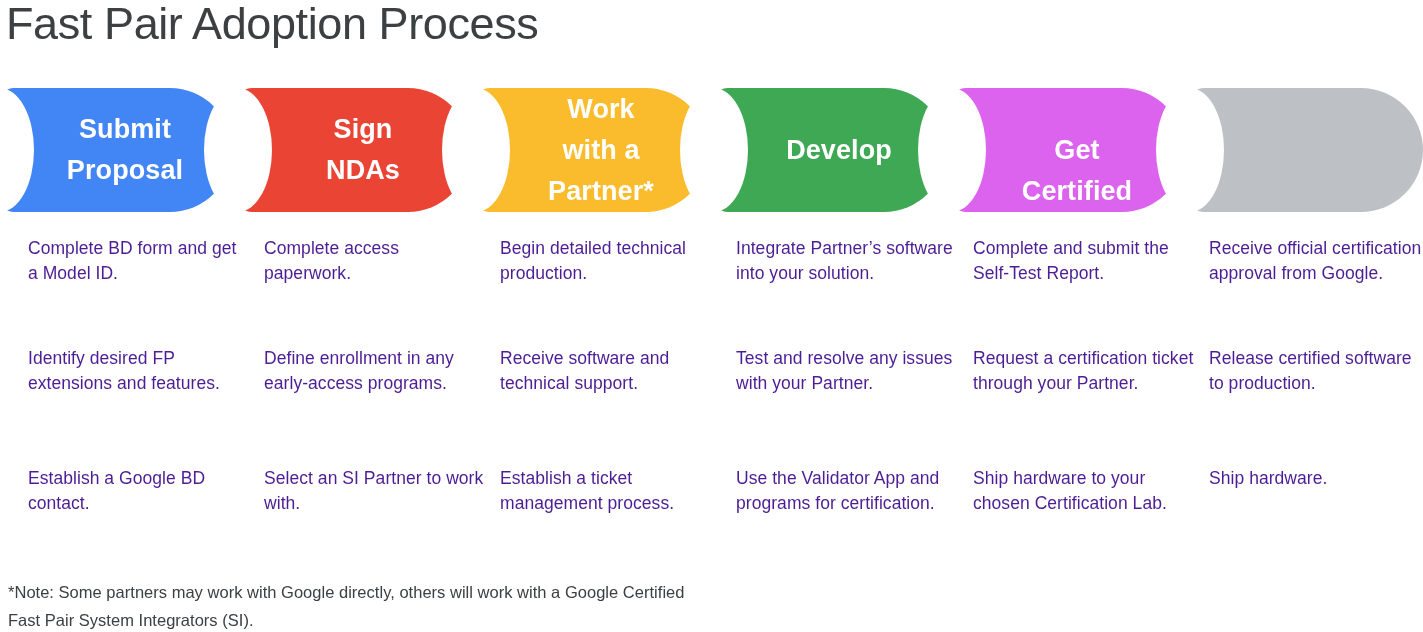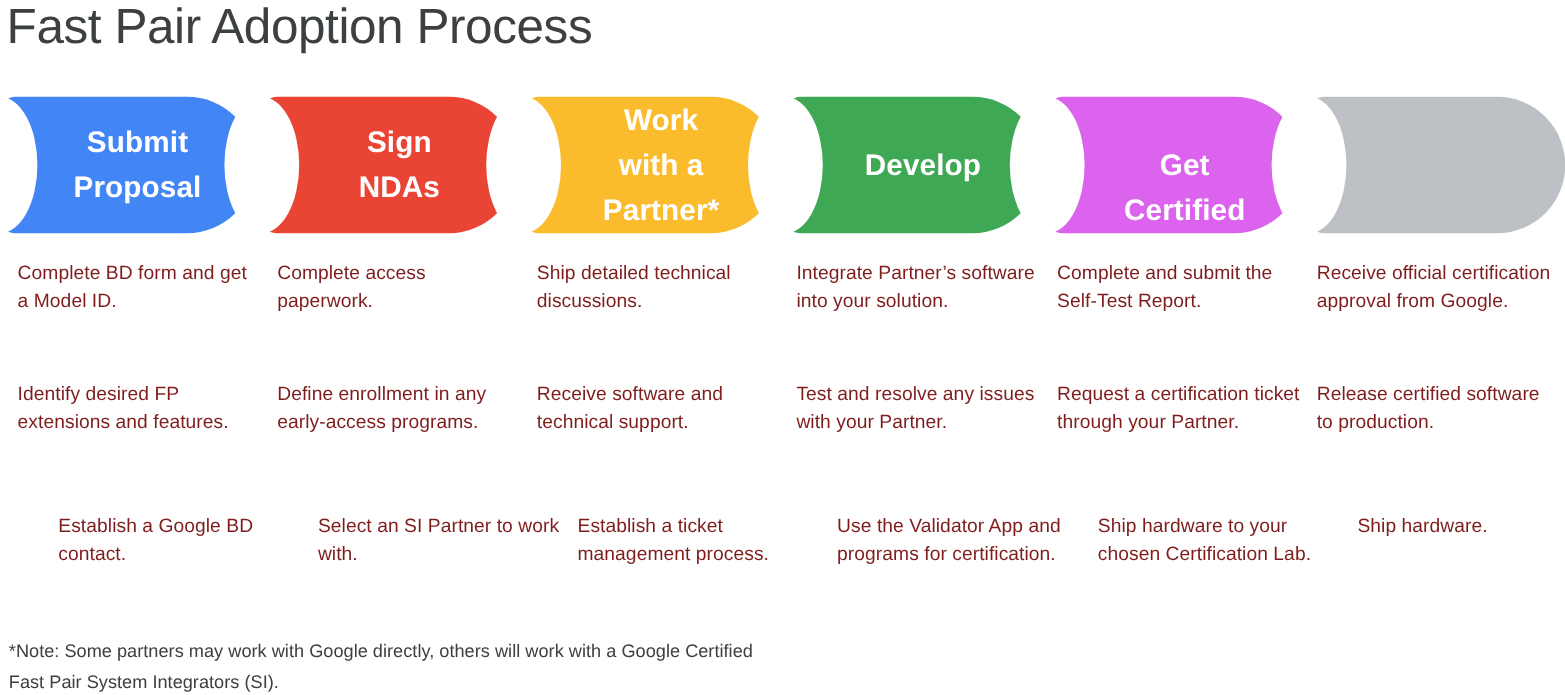--- a/index.html
+++ b/index.html
@@ -89,30 +89,30 @@
     width: 1423px;
     height: 320px;
   }
   .column {
     position: absolute;
     top: 0;
     width: 222px;
   }
   .cell {
     position: absolute;
-    left: 0;
+    left: 12px;
     width: 222px;
     font-size: 17.5px;
     line-height: 25px;
-    color: #7f1d1d;
+    color: #4c1d95;
     letter-spacing: 0.05px;
   }
   .cell.r0 { top: 0px; }
   .cell.r1 { top: 110px; }
-  .cell.r2 { top: 230px; margin-left: 37px; }
+  .cell.r2 { top: 230px; }
 
   
   .footnote {
     position: absolute;
     left: 8px;
     top: 578px;
     width: 700px;
     font-size: 16.5px;
     line-height: 28px;
     color: #3c4043;
@@ -170,21 +170,21 @@
         <div class="cell r0">Complete BD form and get a Model ID.</div>
         <div class="cell r1">Identify desired FP extensions and features.</div>
         <div class="cell r2">Establish a Google BD contact.</div>
       </div>
       <div class="column" style="left: 252px;">
         <div class="cell r0">Complete access paperwork.</div>
         <div class="cell r1">Define enrollment in any early-access programs.</div>
         <div class="cell r2">Select an SI Partner to work with.</div>
       </div>
       <div class="column" style="left: 488px;">
-        <div class="cell r0">Ship detailed technical discussions.</div>
+        <div class="cell r0">Begin detailed technical production.</div>
         <div class="cell r1">Receive software and technical support.</div>
         <div class="cell r2">Establish a ticket management process.</div>
       </div>
       <div class="column" style="left: 724px;">
         <div class="cell r0">Integrate Partner’s software into your solution.</div>
         <div class="cell r1">Test and resolve any issues with your Partner.</div>
         <div class="cell r2">Use the Validator App and programs for certification.</div>
       </div>
       <div class="column" style="left: 961px;">
         <div class="cell r0">Complete and submit the Self-Test Report.</div>

